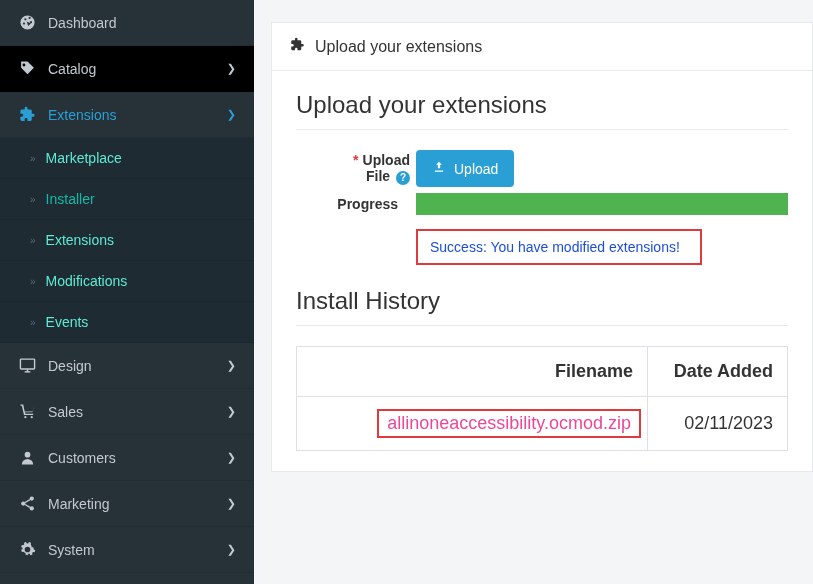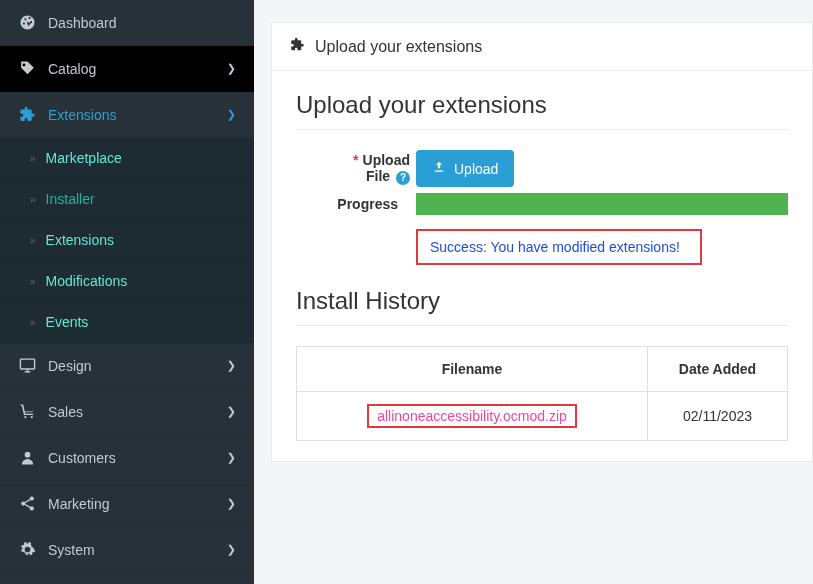--- a/index.html
+++ b/index.html
@@ -35,21 +35,21 @@
     .upload-label .help { color: #2a9fd6; background:#2a9fd6; color:#fff; border-radius:50%; width:14px; height:14px; display:inline-flex; justify-content:center; align-items:center; font-size:10px; margin-left: 2px; }
     .btn-upload { background: #2a9fd6; color: #fff; border: none; padding: 10px 16px; border-radius: 4px; font-size: 14px; display: inline-flex; align-items: center; gap: 8px; cursor: pointer; }
     
     .progress-row { display: flex; align-items: center; margin-bottom: 14px; }
     .progress-label { width: 120px; text-align: right; font-weight: 700; color: #333; padding-right: 18px; font-size: 14px; }
     .progress-bar { flex: 1; height: 22px; background: #4fb34f; }
     
     .alert-box { margin-left: 120px; border: 2px solid #e03a3e; padding: 8px 12px; color: #1d4ed8; font-size: 14px; width: 286px; }
     
     table.history { width: 100%; border-collapse: collapse; border: 1px solid #dcdfe3; }
-    table.history th, table.history td { border: 1px solid #dcdfe3; padding: 14px 14px; text-align: center; font-size: 14px; color: #333; }
+    table.history th, table.history td { border: 1px solid #dcdfe3; padding: 14px 14px; text-align: right; font-size: 18px; color: #333; }
     table.history th { font-weight: 700; background: #fff; }
     .filename-box { border: 2px solid #e03a3e; display: inline-block; padding: 2px 8px; margin: -2px -8px; color: #ec4899; }
   </style>
 </head>
 <body>
 
 <div class="sidebar">
   <div class="nav-item top-level">
     <span class="left">
       <span class="icon">

